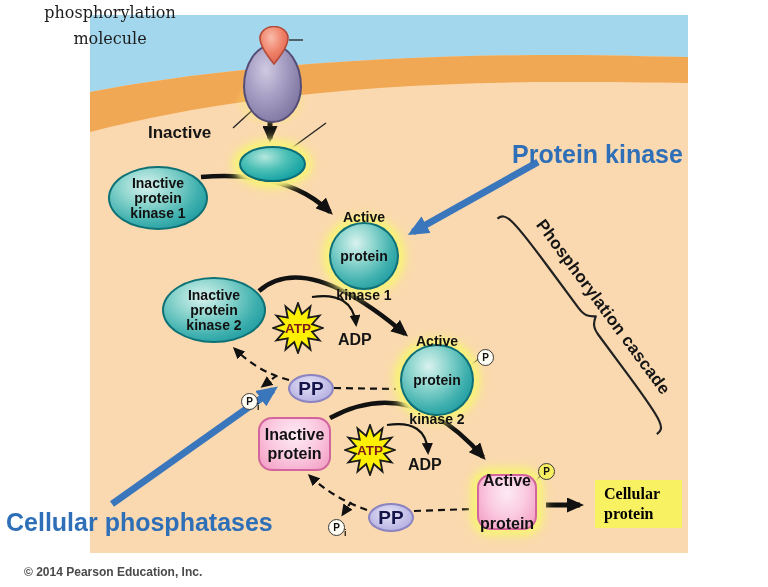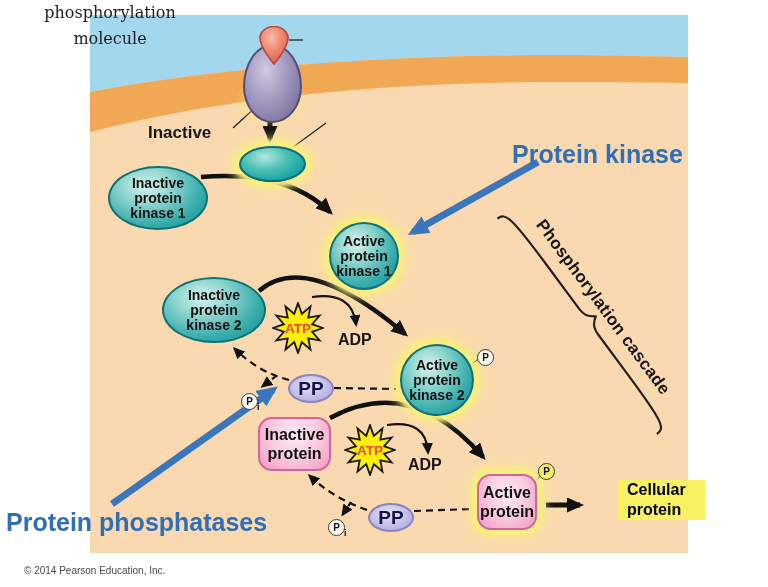--- a/index.html
+++ b/index.html
@@ -8,47 +8,47 @@
   .abs{position:absolute;}
 
   
   #panel{left:90px;top:15px;width:598px;height:538px;z-index:0;}
 
   
   .lbl{font-weight:700;font-size:17px;color:#151515;white-space:nowrap;z-index:5;}
   .lbl-blue{color:#2e6fb7;font-size:25px;}
   .title{font-family:"DejaVu Serif","Liberation Serif",serif;font-size:16px;color:#1c1c1c;
          text-align:center;line-height:26px;z-index:6;}
-  .copyright{font-size:10px;color:#4a4a4a;font-weight:400;z-index:6;}
+  .copyright{font-size:12px;color:#4a4a4a;font-weight:700;z-index:6;}
 
   
   .node{display:flex;flex-direction:column;align-items:center;justify-content:center;
         text-align:center;font-weight:700;color:#111;z-index:3;}
   .teal{background:radial-gradient(ellipse at 38% 30%, #d9f2ee 0%, #8fd6cf 30%, #3fb0ae 62%, #1b98a0 85%, #12818e 100%);
         border:2px solid #0d7176;border-radius:50%;}
-  .glow{box-shadow:0 0 5px 5px #f8f07d, 0 0 10px 9px rgba(248,240,125,.55);}
+  .glow{box-shadow:0 0 5px 5px #f8f07d, 0 0 10px 9px rgba(248,240,125,.55);gap:24px;}
   .node span{display:block;line-height:15px;font-size:14px;}
   .pink{background:radial-gradient(ellipse at 50% 32%, #fdeaf3 0%, #fbcde2 45%, #f5aacb 82%, #f09ec2 100%);
         border:2px solid #d2659e;border-radius:14px;}
   .pink span{font-size:16px;line-height:19px;}
   .pp{background:radial-gradient(ellipse at 45% 35%, #e6e3f6 0%, #c3bfe8 55%, #a9a3d8 100%);
       border:2px solid #8b84c0;border-radius:50%;font-size:19px;font-weight:800;
       display:flex;align-items:center;justify-content:center;color:#14144a;z-index:3;}
   .p-badge{width:15px;height:15px;border-radius:50%;border:1.5px solid #3a3a3a;
            display:flex;align-items:center;justify-content:center;
            font-size:10px;font-weight:800;color:#111;z-index:4;background:#fdfdf4;}
   .p-yellow{background:#f7ee62;}
   .p-sub{position:absolute;font-size:9px;font-weight:700;color:#111;z-index:4;}
   .resp{background:#f8f161;display:flex;flex-direction:column;justify-content:center;
         padding-left:9px;font-weight:700;z-index:3;}
   .resp span{font-size:16px;line-height:20px;}
 
   .star-wrap{z-index:3;}
   .star-txt{position:absolute;left:0;top:0;width:100%;height:100%;display:flex;
-            align-items:center;justify-content:center;font-size:13.5px;font-weight:800;color:#ef4444;}
+            align-items:center;justify-content:center;font-size:13.5px;font-weight:800;color:#7f1d1d;}
 
   
   #receptor{left:243px;top:44px;width:55px;height:75px;z-index:3;
     background:radial-gradient(ellipse at 38% 32%, #d0cae2 0%, #a59dc2 40%, #837aa6 75%, #6b628f 100%);
     border:2px solid #544d76;border-radius:50%/54% 54% 46% 46%;}
   #receptor-glow{left:234px;top:76px;width:74px;height:52px;border-radius:50%;z-index:2;
     background:radial-gradient(closest-side, rgba(250,240,100,.95), rgba(250,240,100,0));}
   #relay{left:239px;top:146px;width:63px;height:32px;z-index:3;border-radius:50%;
     background:radial-gradient(ellipse at 38% 28%, #b4e7de 0%, #4cc0b6 40%, #17a3a4 75%, #0e8b94 100%);
     border:2px solid #0a6f78;}
@@ -139,21 +139,21 @@
           <stop offset="100%" stop-color="#d95f4c"></stop>
         </radialGradient>
       </defs>
       <path d="M15,38 C6,27 1,19 1,12 A14,11.5 0 1 1 29,12 C29,19 24,27 15,38 Z" fill="url(#sigGrad)" stroke="#b44a38" stroke-width="1.6"></path>
     </svg>
   </div>
   <div class="abs glow" id="relay"></div>
 
   <div class="abs lbl" style="left:148px;top:123px;">Inactive</div>
   <div class="abs lbl lbl-blue" style="left:512px;top:140px;">Protein kinase</div>
-  <div class="abs lbl lbl-blue" style="left:6px;top:508px;">Protein phosphatases</div>
+  <div class="abs lbl lbl-blue" style="left:6px;top:508px;">Cellular phosphatases</div>
 
   <div class="abs node teal" style="left:108px;top:166px;width:96px;height:60px;">
     <span>Inactive</span>
     <span>protein</span>
     <span>kinase 1</span>
   </div>
   <div class="abs node teal glow" style="left:329px;top:222px;width:66px;height:64px;">
     <span>Active</span>
     <span>protein</span>
     <span>kinase 1</span>
@@ -171,21 +171,21 @@
 
   <div class="abs node pink" style="left:258px;top:417px;width:69px;height:50px;">
     <span>Inactive</span>
     <span>protein</span>
   </div>
   <div class="abs node pink glow" style="left:477px;top:474px;width:56px;height:52px;">
     <span>Active</span>
     <span>protein</span>
   </div>
 
-  <div class="abs resp" style="left:618px;top:480px;width:78px;height:40px;">
+  <div class="abs resp" style="left:595px;top:480px;width:78px;height:48px;font-family:Liberation Serif, serif;">
     <span>Cellular</span>
     <span>protein</span>
   </div>
 
   <div class="abs star-wrap" style="left:272px;top:302px;width:52px;height:52px;">
     <svg width="52" height="52" viewBox="0 0 48 48">
       <polygon points="47,24 37,27.5 43.9,35.5 33.5,33.5 35.5,43.9 27.5,37 24,47 20.5,37 12.5,43.9 14.5,33.5 4.1,35.5 11,27.5 1,24 11,20.5 4.1,12.5 14.5,14.5 12.5,4.1 20.5,11 24,1 27.5,11 35.5,4.1 33.5,14.5 43.9,12.5 37,20.5" fill="#fdf000" stroke="#1a1a1a" stroke-width="1.7"></polygon>
     </svg>
     <div class="star-txt">ATP</div>
   </div>

